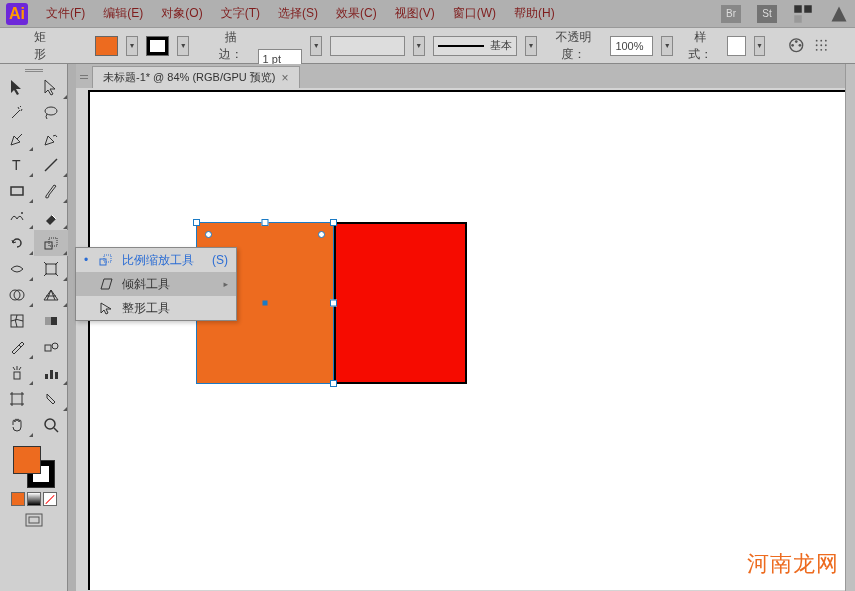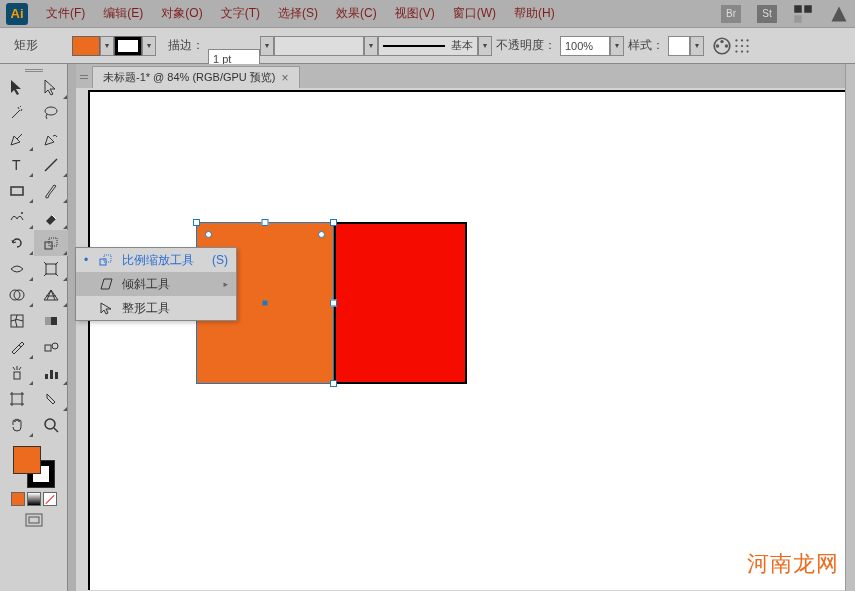--- a/index.html
+++ b/index.html
@@ -1,26 +1,26 @@
 <!DOCTYPE html>
 <html><head>
 <meta charset="utf-8">
 <style>
 * { margin:0; padding:0; box-sizing:border-box; font-family:"Microsoft YaHei",Arial,sans-serif; }
 body { background:#b0b0b0; width:855px; height:591px; overflow:hidden; position:relative; }
 
 
 .menubar { height:28px; background:#b0b0b0; display:flex; align-items:center; padding:0 6px; gap:2px; border-bottom:1px solid #999; }
-.app-logo { width:22px; height:22px; background:#0c4a6e; color:#ff9a00; font-weight:bold; font-size:13px; display:flex; align-items:center; justify-content:center; border-radius:3px; margin-right:8px; }
+.app-logo { width:22px; height:22px; background:#6d28d9; color:#ff9a00; font-weight:bold; font-size:16px; display:flex; align-items:center; justify-content:center; border-radius:3px; margin-right:8px; }
 .menu-item { font-size:12px; color:#7f1d1d; padding:2px 8px; cursor:default; }
 .menubar-right { display:flex; align-items:center; gap:16px; margin-left:auto; }
 .mb-icon { width:20px; height:18px; background:#888; display:flex; align-items:center; justify-content:center; font-size:10px; color:#ddd; }
 
 
-.controlbar { height:36px; background:#d4d4d4; border-bottom:1px solid #888; display:flex; align-items:center; padding:0 10px; font-size:12px; color:#444; }
+.controlbar { height:36px; background:#d4d4d4; border-bottom:1px solid #888; display:flex; align-items:center; padding:0 26px; gap:8px; font-size:12px; color:#444;text-align:center; }
 .cb-label { padding:0 4px; }
 .swatch { width:28px; height:20px; border:1px solid #666; display:inline-block; }
 .swatch.fill { background:#ed6b1f; }
 .swatch.stroke-sw { background:#fff; box-shadow:inset 0 0 0 3px #000, inset 0 0 0 6px #fff; }
 .dd { width:14px; height:20px; border:1px solid #888; background:#ccc; display:flex; align-items:center; justify-content:center; font-size:8px; }
 .pt-input { width:52px; height:20px; background:#fff; border:1px solid #888; padding:0 4px; font-size:11px; display:flex; align-items:center;margin-top:27px; }
 .stroke-style { width:90px; height:20px; border:1px solid #888; background:#ddd; }
 .profile { width:100px; height:20px; border:1px solid #888; background:#ddd; display:flex; align-items:center; justify-content:flex-end; padding:0 4px; font-size:11px; }
 .profile-line { flex:1; height:0; border-top:2px solid #000; margin-right:6px; }
 .opacity-input { width:50px; height:20px; background:#fff; border:1px solid #888; padding:0 4px; font-size:11px; display:flex; align-items:center; }

